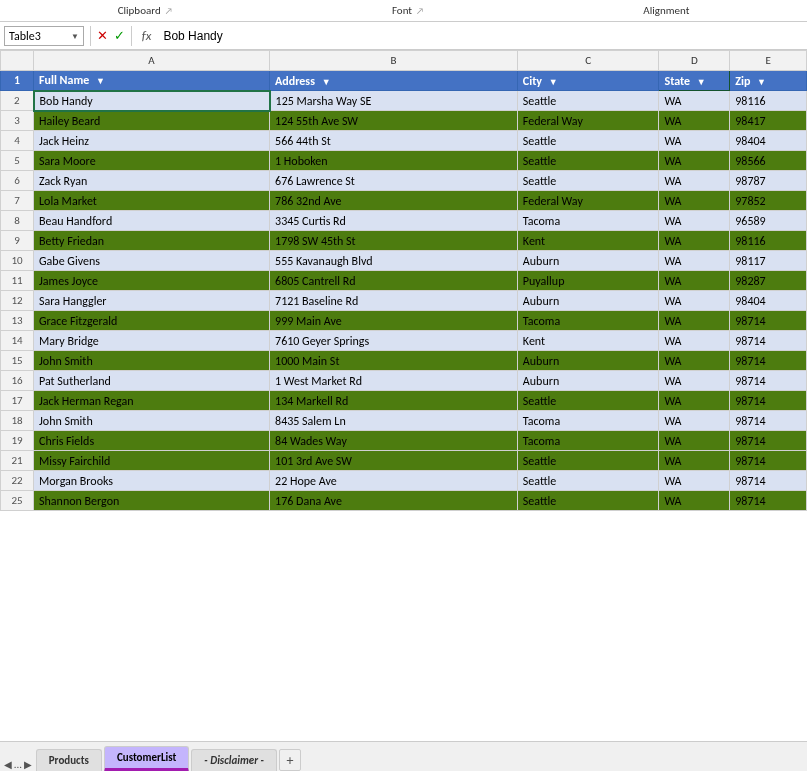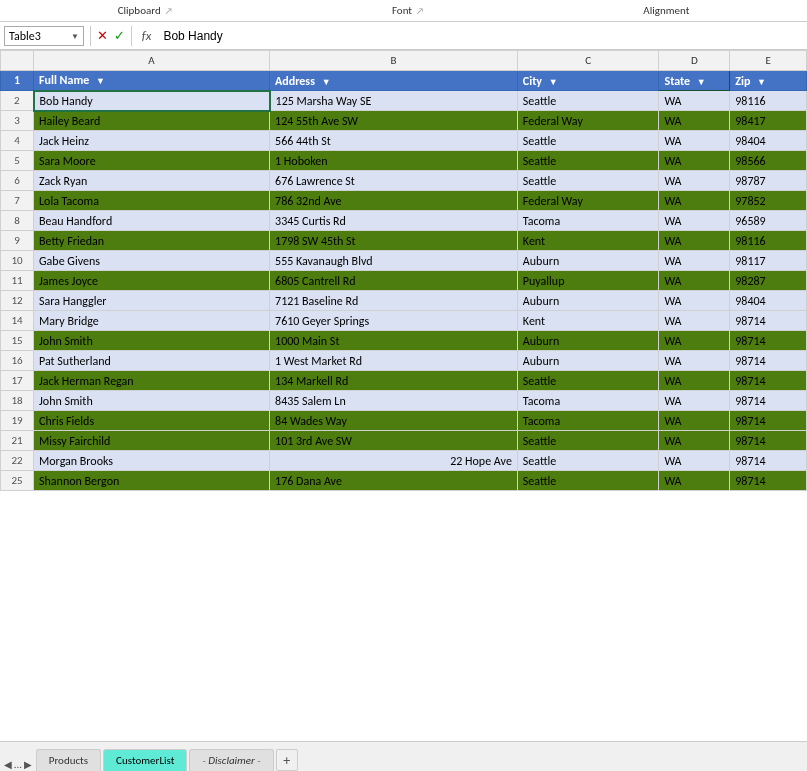--- a/index.html
+++ b/index.html
@@ -154,26 +154,27 @@
     .sheet-tab {
       padding: 4px 12px;
       border: 1px solid #ccc;
       border-bottom: none;
       background: #e0e0e0;
       font-size: 11px;
       cursor: pointer;
       color: #333;
       margin-right: 2px;
       border-radius: 3px 3px 0 0;
+      font-weight: bold;
     }
     .sheet-tab.active {
-      background: #5eead4;
+      background: #c4b5fd;
       color: #000;
-      font-weight: normal;
-      border-bottom: 1px solid #a21caf;
+      font-weight: bold;
+      border-bottom: 4px solid #a21caf;
       margin-bottom: -1px;
     }
     .sheet-tab.disclaimer {
       background: #e0e0e0;
       color: #333;
       font-style: italic;
     }
     .add-sheet-btn {
       width: 22px;
       height: 22px;
@@ -295,21 +296,21 @@
         <tr class="even-row">
           <td class="row-num">6</td>
           <td class="cell" style="background: rgb(217, 225, 242);">Zack Ryan</td>
           <td class="cell" style="background: rgb(217, 225, 242);">676 Lawrence St</td>
           <td class="cell" style="background: rgb(217, 225, 242);">Seattle</td>
           <td class="cell" style="background: rgb(217, 225, 242);">WA</td>
           <td class="cell" style="background: rgb(217, 225, 242);">98787</td>
         </tr>
         <tr class="odd-row">
           <td class="row-num">7</td>
-          <td class="cell">Lola Tacoma</td>
+          <td class="cell">Lola Market</td>
           <td class="cell">786 32nd Ave</td>
           <td class="cell">Federal Way</td>
           <td class="cell">WA</td>
           <td class="cell">97852</td>
         </tr>
         <tr class="even-row">
           <td class="row-num">8</td>
           <td class="cell" style="background: rgb(217, 225, 242);">Beau Handford</td>
           <td class="cell" style="background: rgb(217, 225, 242);">3345 Curtis Rd</td>
           <td class="cell" style="background: rgb(217, 225, 242);">Tacoma</td>
@@ -341,20 +342,28 @@
           <td class="cell">98287</td>
         </tr>
         <tr class="even-row">
           <td class="row-num">12</td>
           <td class="cell" style="background: rgb(217, 225, 242);">Sara Hanggler</td>
           <td class="cell" style="background: rgb(217, 225, 242);">7121 Baseline Rd</td>
           <td class="cell" style="background: rgb(217, 225, 242);">Auburn</td>
           <td class="cell" style="background: rgb(217, 225, 242);">WA</td>
           <td class="cell" style="background: rgb(217, 225, 242);">98404</td>
         </tr>
+        <tr class="odd-row">
+          <td class="row-num">13</td>
+          <td class="cell">Grace Fitzgerald</td>
+          <td class="cell">999 Main Ave</td>
+          <td class="cell">Tacoma</td>
+          <td class="cell">WA</td>
+          <td class="cell">98714</td>
+        </tr>
         <tr class="even-row">
           <td class="row-num">14</td>
           <td class="cell" style="background: rgb(217, 225, 242);">Mary Bridge</td>
           <td class="cell" style="background: rgb(217, 225, 242);">7610 Geyer Springs</td>
           <td class="cell" style="background: rgb(217, 225, 242);">Kent</td>
           <td class="cell" style="background: rgb(217, 225, 242);">WA</td>
           <td class="cell" style="background: rgb(217, 225, 242);">98714</td>
         </tr>
         <tr class="odd-row">
           <td class="row-num">15</td>
@@ -400,21 +409,21 @@
           <td class="row-num">21</td>
           <td class="cell">Missy Fairchild</td>
           <td class="cell">101 3rd Ave SW</td>
           <td class="cell">Seattle</td>
           <td class="cell">WA</td>
           <td class="cell">98714</td>
         </tr>
         <tr class="even-row">
           <td class="row-num">22</td>
           <td class="cell" style="background: rgb(217, 225, 242);">Morgan Brooks</td>
-          <td class="cell" style="background: rgb(217, 225, 242); text-align: right;">22 Hope Ave</td>
+          <td class="cell" style="background: rgb(217, 225, 242);">22 Hope Ave</td>
           <td class="cell" style="background: rgb(217, 225, 242);">Seattle</td>
           <td class="cell" style="background: rgb(217, 225, 242);">WA</td>
           <td class="cell" style="background: rgb(217, 225, 242);">98714</td>
         </tr>
         <tr class="odd-row">
           <td class="row-num">25</td>
           <td class="cell">Shannon Bergon</td>
           <td class="cell">176 Dana Ave</td>
           <td class="cell">Seattle</td>
           <td class="cell">WA</td>

